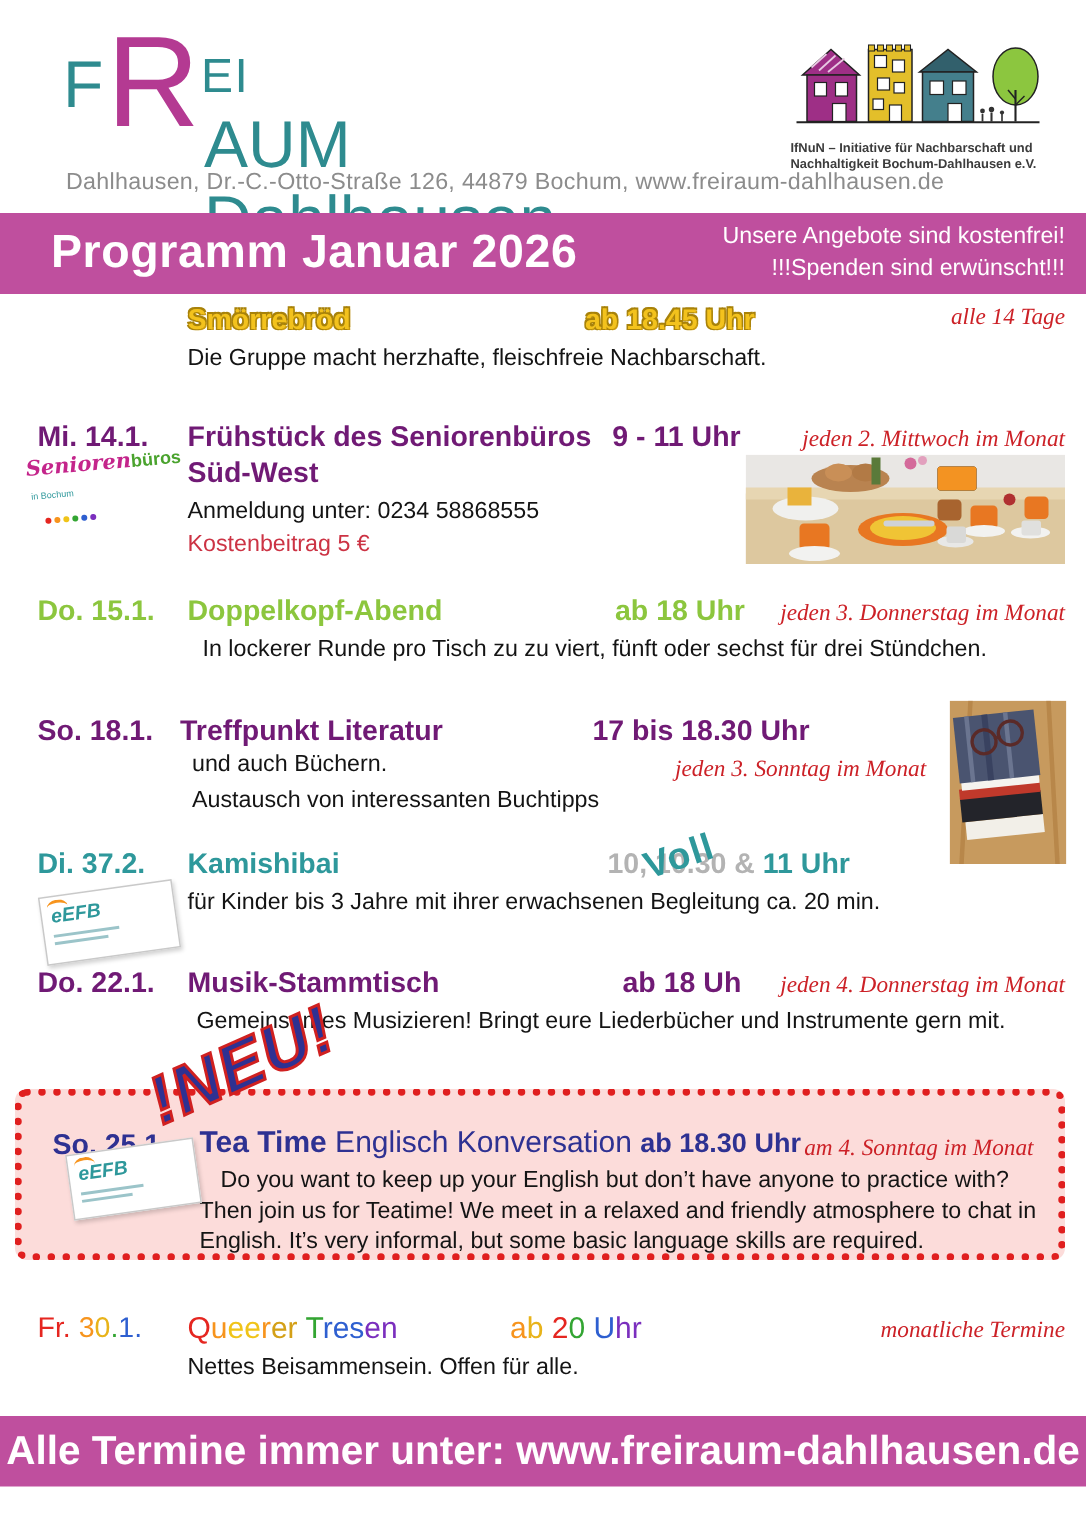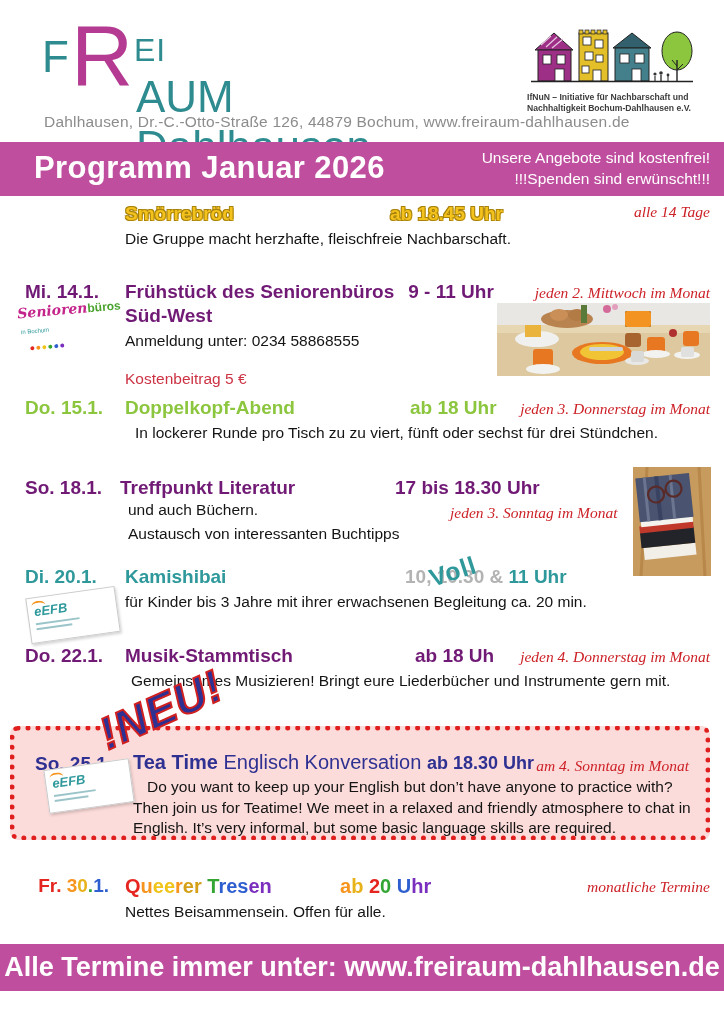--- a/index.html
+++ b/index.html
@@ -84,21 +84,21 @@
   .eefb-logo{color:#2e989b;font-weight:bold;font-size:13px;font-style:italic;position:relative;display:inline-block;}
   .eefb-logo::before{content:"";position:absolute;left:-2px;top:-3px;width:14px;height:8px;
                      border-top:2px solid #f7941d;border-radius:50%;}
   .eefb-line{height:2px;background:#9bc4c9;margin-top:3px;}
 
   .photo{position:absolute;overflow:hidden;}
   .photo-breakfast{left:497px;top:303px;width:213px;height:73px;}
   .photo-books{left:633px;top:467px;width:78px;height:109px;}
 
   
-  .rb{font-weight:bold;text-align:right;}
+  .rb{font-weight:normal;}
   .rb-date{font-size:19px;}
   .rb-title{font-size:20px;}
   .rb-time{position:absolute;left:215px;top:0;font-size:20px;}
 </style>
 </head>
 <body>
 
 <div class="page">
 
   <div class="logo">
@@ -178,21 +178,21 @@
     </div>
   </div>
 
   <div class="event" style="top:281px;">
     <div class="ev-date c-mag">Mi. 14.1.</div>
     <div class="ev-main">
       <span class="ev-title c-mag">Frühstück des Seniorenbüros</span><span class="ev-title c-mag inline-time">9 - 11 Uhr</span>
       <span class="ev-note">jeden 2. Mittwoch im Monat</span>
       <div class="ev-title2 c-mag">Süd-West</div>
       <div class="ev-desc">Anmeldung unter: 0234 58868555</div>
-      <div class="ev-desc" style="color:#cc3344;margin-top:18px;">Kostenbeitrag 5 €</div>
+      <div class="ev-desc" style="color:#cc3344;margin-top:2px;">Kostenbeitrag 5 €</div>
     </div>
   </div>
 
   <div class="senior-logo">
     <span class="senior-script">Senioren</span><span class="senior-bueros">büros</span><span class="senior-sub">in Bochum</span>
     <div class="senior-dots">
       <i style="background:#e52620;"></i><i style="background:#f7941d;"></i><i style="background:#f0c419;"></i><i style="background:#33a532;"></i><i style="background:#2e5fd0;"></i><i style="background:#7b2fbe;"></i>
     </div>
   </div>
 
@@ -264,21 +264,21 @@
         <line x1="28" y1="8" x2="28" y2="52" stroke="#394260" stroke-width="4"></line>
         <line x1="42" y1="8" x2="42" y2="52" stroke="#6b7590" stroke-width="3"></line>
         <circle cx="26" cy="26" r="8" fill="none" stroke="#5a2a28" stroke-width="2.2"></circle>
         <circle cx="44" cy="22" r="8" fill="none" stroke="#5a2a28" stroke-width="2.2"></circle>
         <line x1="33" y1="25" x2="37" y2="23" stroke="#5a2a28" stroke-width="2"></line>
       </g>
     </svg>
   </div>
 
   <div class="event" style="top:566px;">
-    <div class="ev-date c-teal">Di. 20.1.</div>
+    <div class="ev-date c-teal">Di. 37.2.</div>
     <div class="ev-main">
       <span class="ev-title c-teal">Kamishibai</span>
       <span class="ev-time" style="left:280px;"><span class="t-gray">10, </span><span class="voll-wrap"><span class="t-gray">10.30</span><span class="voll-stamp">Voll</span></span><span class="t-gray"> &amp; </span><span class="c-teal">11 Uhr</span></span>
       <div class="ev-desc">für Kinder bis 3 Jahre mit ihrer erwachsenen Begleitung ca. 20 min.</div>
     </div>
   </div>
 
   <div class="eefb-card eefb-k">
     <span class="eefb-logo">eEFB</span>
     <div class="eefb-line" style="width:44px;"></div>

